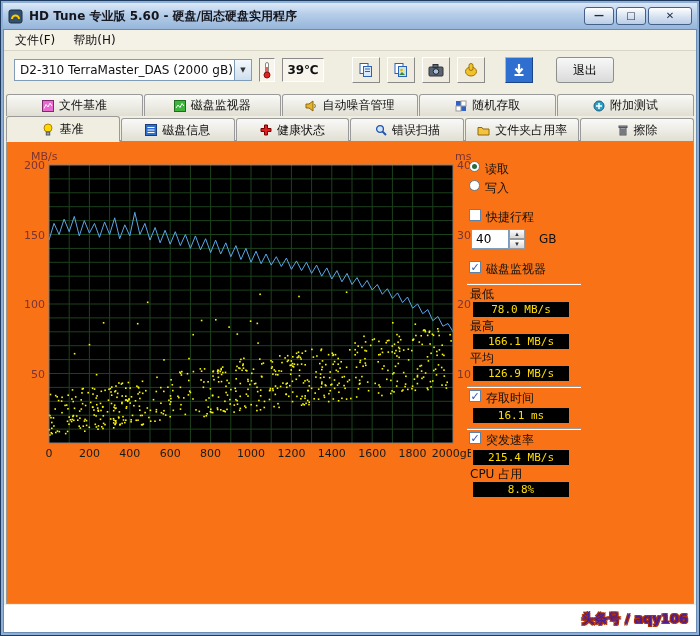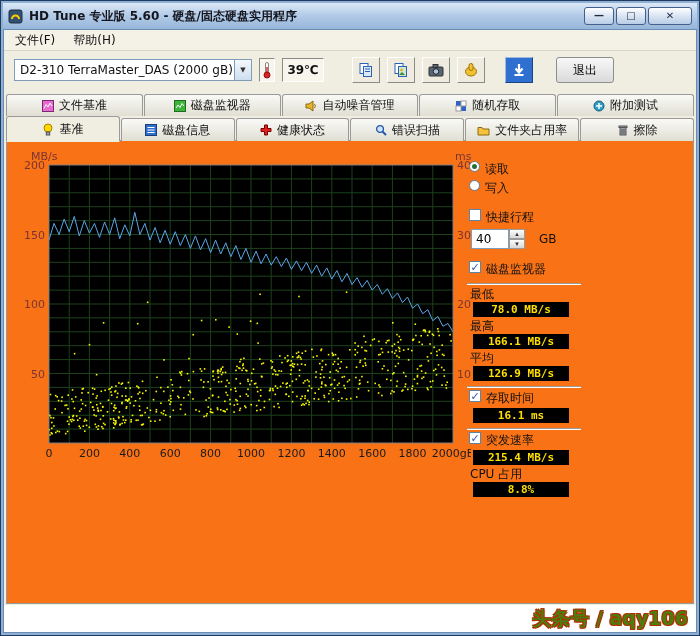--- a/index.html
+++ b/index.html
@@ -67,29 +67,29 @@
         font-size:11px; line-height:11px; text-align:center; color:#2b53b8; font-weight:bold; }
   .cb.checked::after { content:"\2713"; }
   .spinrow { display:flex; align-items:center; margin-top:3px; margin-left:4px; }
   .spin-val { width:38px; height:20px; border:1px solid #7f9db9; font-size:12px;
               padding-left:4px; font-family:inherit; }
   .spin-btns { display:flex; flex-direction:column; }
   .spin-btn { width:16px; height:10px; font-size:6px; line-height:8px; text-align:center;
               border:1px solid #9a9a9a; background:linear-gradient(#fdfdfd,#d8d8d8); color:#333; }
   .unit { margin-left:14px; }
   .slabel { margin:3px 0 1px 3px; line-height:13px; }
-  .vbox { width:96px; height:15px; background:#000; color:#ffdf00; font-weight:bold;
+  .vbox { width:96px; height:15px; background:#000; color:#ffdf00; font-weight:normal;
           font-size:11px; font-family:"DejaVu Sans Mono","Liberation Mono",monospace;
           display:flex; align-items:center; justify-content:center; margin:1px 0 2px 6px; }
   .hline { height:2px; border-top:1px solid #9a9a9a; border-bottom:1px solid #fff;
            margin:5px 0 2px 0; }
   
   .statusbar { position:absolute; left:0; right:0; bottom:0; height:27px; background:#fff;
                display:flex; align-items:center; justify-content:flex-end; padding-right:8px; }
-  .watermark { font-size:19px; font-weight:bold; color:#4d7c0f;
+  .watermark { font-size:13px; font-weight:bold; color:#4c1d95;
                text-shadow:-1px -1px 0 #b03000, 1px -1px 0 #b03000,
                            -1px 1px 0 #b03000, 1px 1px 0 #b03000; }
 </style>
 </head>
 <body>
 
 <div class="window">
   <div class="titlebar">
     <span>
       <svg width="15" height="15" viewBox="0 0 15 15">

